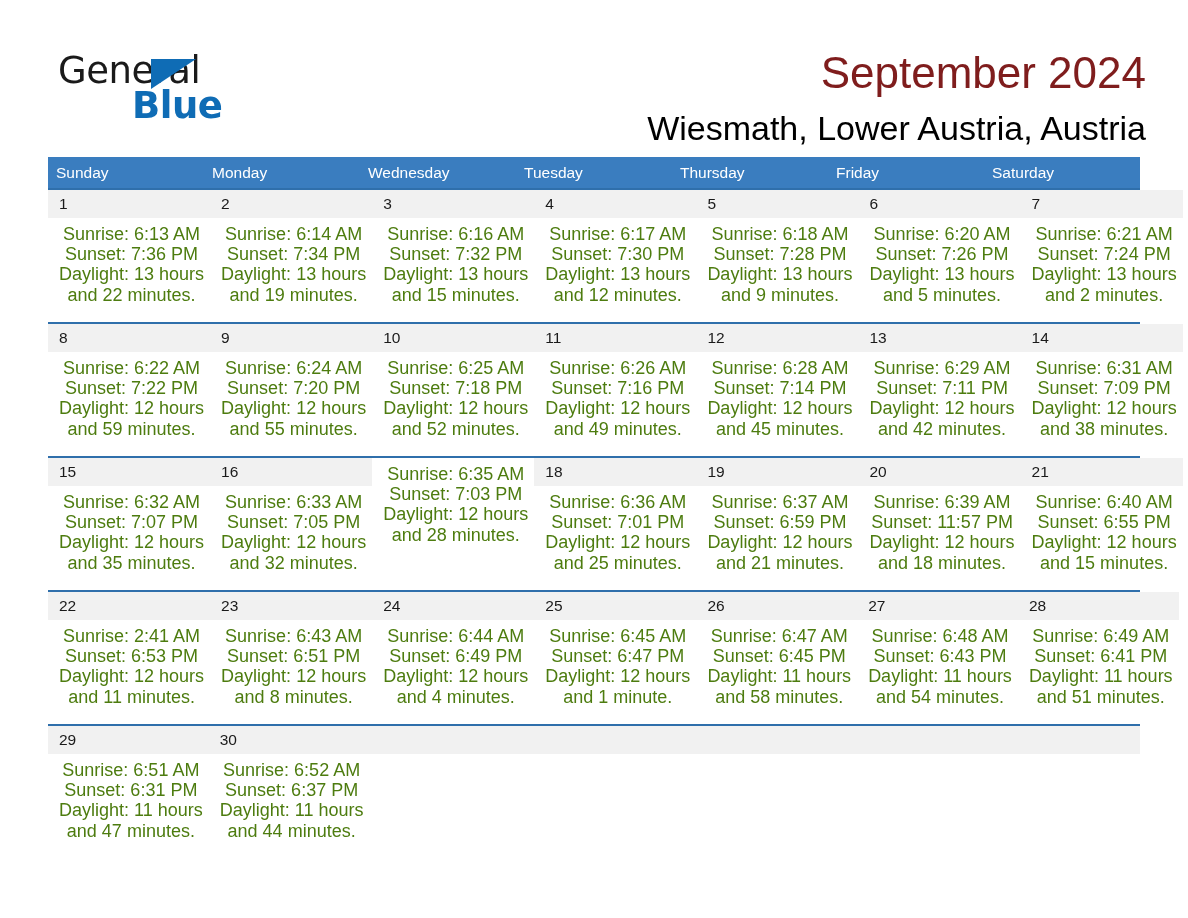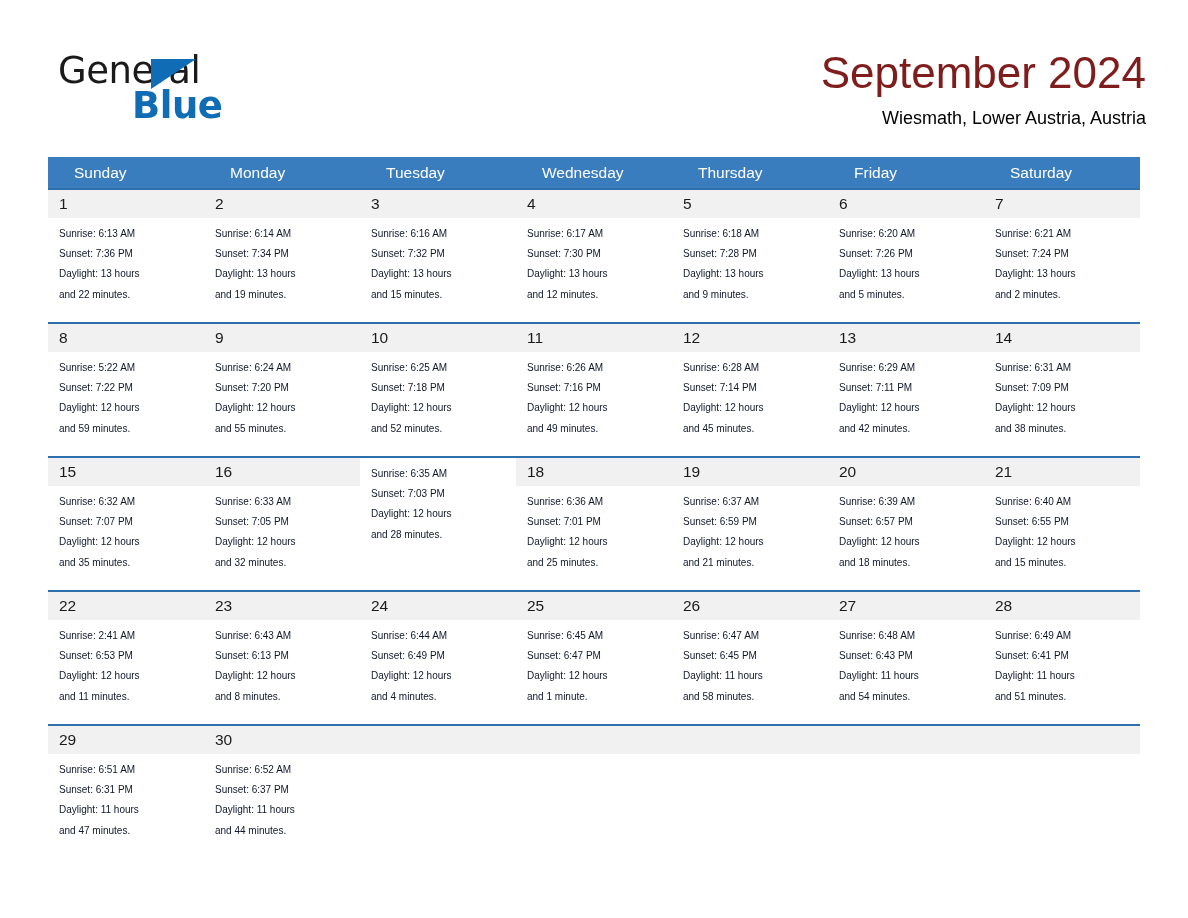--- a/index.html
+++ b/index.html
@@ -75,21 +75,21 @@
     text-align: right;
   }
   .month-title {
     font-size: 44px;
     font-weight: 400;
     color: #7f1d1d;
     line-height: 1.12;
     white-space: nowrap;
   }
   .location-title {
-    font-size: 18px;
+    font-size: 34px;
     font-weight: 400;
     color: #000000;
     line-height: 1.2;
     margin-top: 11px;
     white-space: nowrap;
   }
 
   
   .calendar {
     position: absolute;
@@ -101,21 +101,21 @@
     display: flex;
     width: 100%;
     background: #3a7dbf;
     height: 31px;
   }
   .weekday-cell {
     flex: 1 1 0;
     color: #ffffff;
     font-size: 15.5px;
     line-height: 31px;
-    padding-left: 26px;
+    padding-left: 8px;
     box-sizing: border-box;
     white-space: nowrap;
     overflow: hidden;
   }
   .week-row {
     display: flex;
     width: 100%;
     border-top: 2px solid #2f6fab;
     height: 134px;
     box-sizing: border-box;
@@ -139,23 +139,24 @@
   }
   .day-num {
     font-size: 15.5px;
     color: #1a1a1a;
     line-height: 28px;
     padding-left: 11px;
     display: block;
   }
   .day-info {
     padding: 6px 6px 0 11px;
-    font-size: 10px;
+    font-size: 18px;
     line-height: 20.2px;
-    color: #0f172a;
+    color: #4d7c0f;
+    text-align: center;
   }
   .day-info div {
     white-space: nowrap;
   }
 </style>
 </head>
 <body>
 
 <div class="page">
 
@@ -172,22 +173,22 @@
       <div class="location-title">Wiesmath, Lower Austria, Austria</div>
     </div>
 
   </div>
 
   <div class="calendar">
 
     <div class="weekday-row">
       <div class="weekday-cell">Sunday</div>
       <div class="weekday-cell">Monday</div>
+      <div class="weekday-cell">Wednesday</div>
       <div class="weekday-cell">Tuesday</div>
-      <div class="weekday-cell">Wednesday</div>
       <div class="weekday-cell">Thursday</div>
       <div class="weekday-cell">Friday</div>
       <div class="weekday-cell">Saturday</div>
     </div>
 
     <div class="week-row">
       <div class="day-cell">
         <div class="day-num-band">
             <span class="day-num">1</span>
           </div>
@@ -265,21 +266,21 @@
         </div>
       </div>
     </div>
 
     <div class="week-row">
       <div class="day-cell">
         <div class="day-num-band">
             <span class="day-num">8</span>
           </div>
         <div class="day-info">
-          <div>Sunrise: 5:22 AM</div>
+          <div>Sunrise: 6:22 AM</div>
           <div>Sunset: 7:22 PM</div>
           <div>Daylight: 12 hours</div>
           <div>and 59 minutes.</div>
         </div>
       </div>
       <div class="day-cell">
         <div class="day-num-band">
             <span class="day-num">9</span>
           </div>
         <div class="day-info">
@@ -398,21 +399,21 @@
           <div>Daylight: 12 hours</div>
           <div>and 21 minutes.</div>
         </div>
       </div>
       <div class="day-cell">
         <div class="day-num-band">
             <span class="day-num">20</span>
           </div>
         <div class="day-info">
           <div>Sunrise: 6:39 AM</div>
-          <div>Sunset: 6:57 PM</div>
+          <div>Sunset: 11:57 PM</div>
           <div>Daylight: 12 hours</div>
           <div>and 18 minutes.</div>
         </div>
       </div>
       <div class="day-cell">
         <div class="day-num-band">
             <span class="day-num">21</span>
           </div>
         <div class="day-info">
           <div>Sunrise: 6:40 AM</div>
@@ -434,21 +435,21 @@
           <div>Daylight: 12 hours</div>
           <div>and 11 minutes.</div>
         </div>
       </div>
       <div class="day-cell">
         <div class="day-num-band">
             <span class="day-num">23</span>
           </div>
         <div class="day-info">
           <div>Sunrise: 6:43 AM</div>
-          <div>Sunset: 6:13 PM</div>
+          <div>Sunset: 6:51 PM</div>
           <div>Daylight: 12 hours</div>
           <div>and 8 minutes.</div>
         </div>
       </div>
       <div class="day-cell">
         <div class="day-num-band">
             <span class="day-num">24</span>
           </div>
         <div class="day-info">
           <div>Sunrise: 6:44 AM</div>

